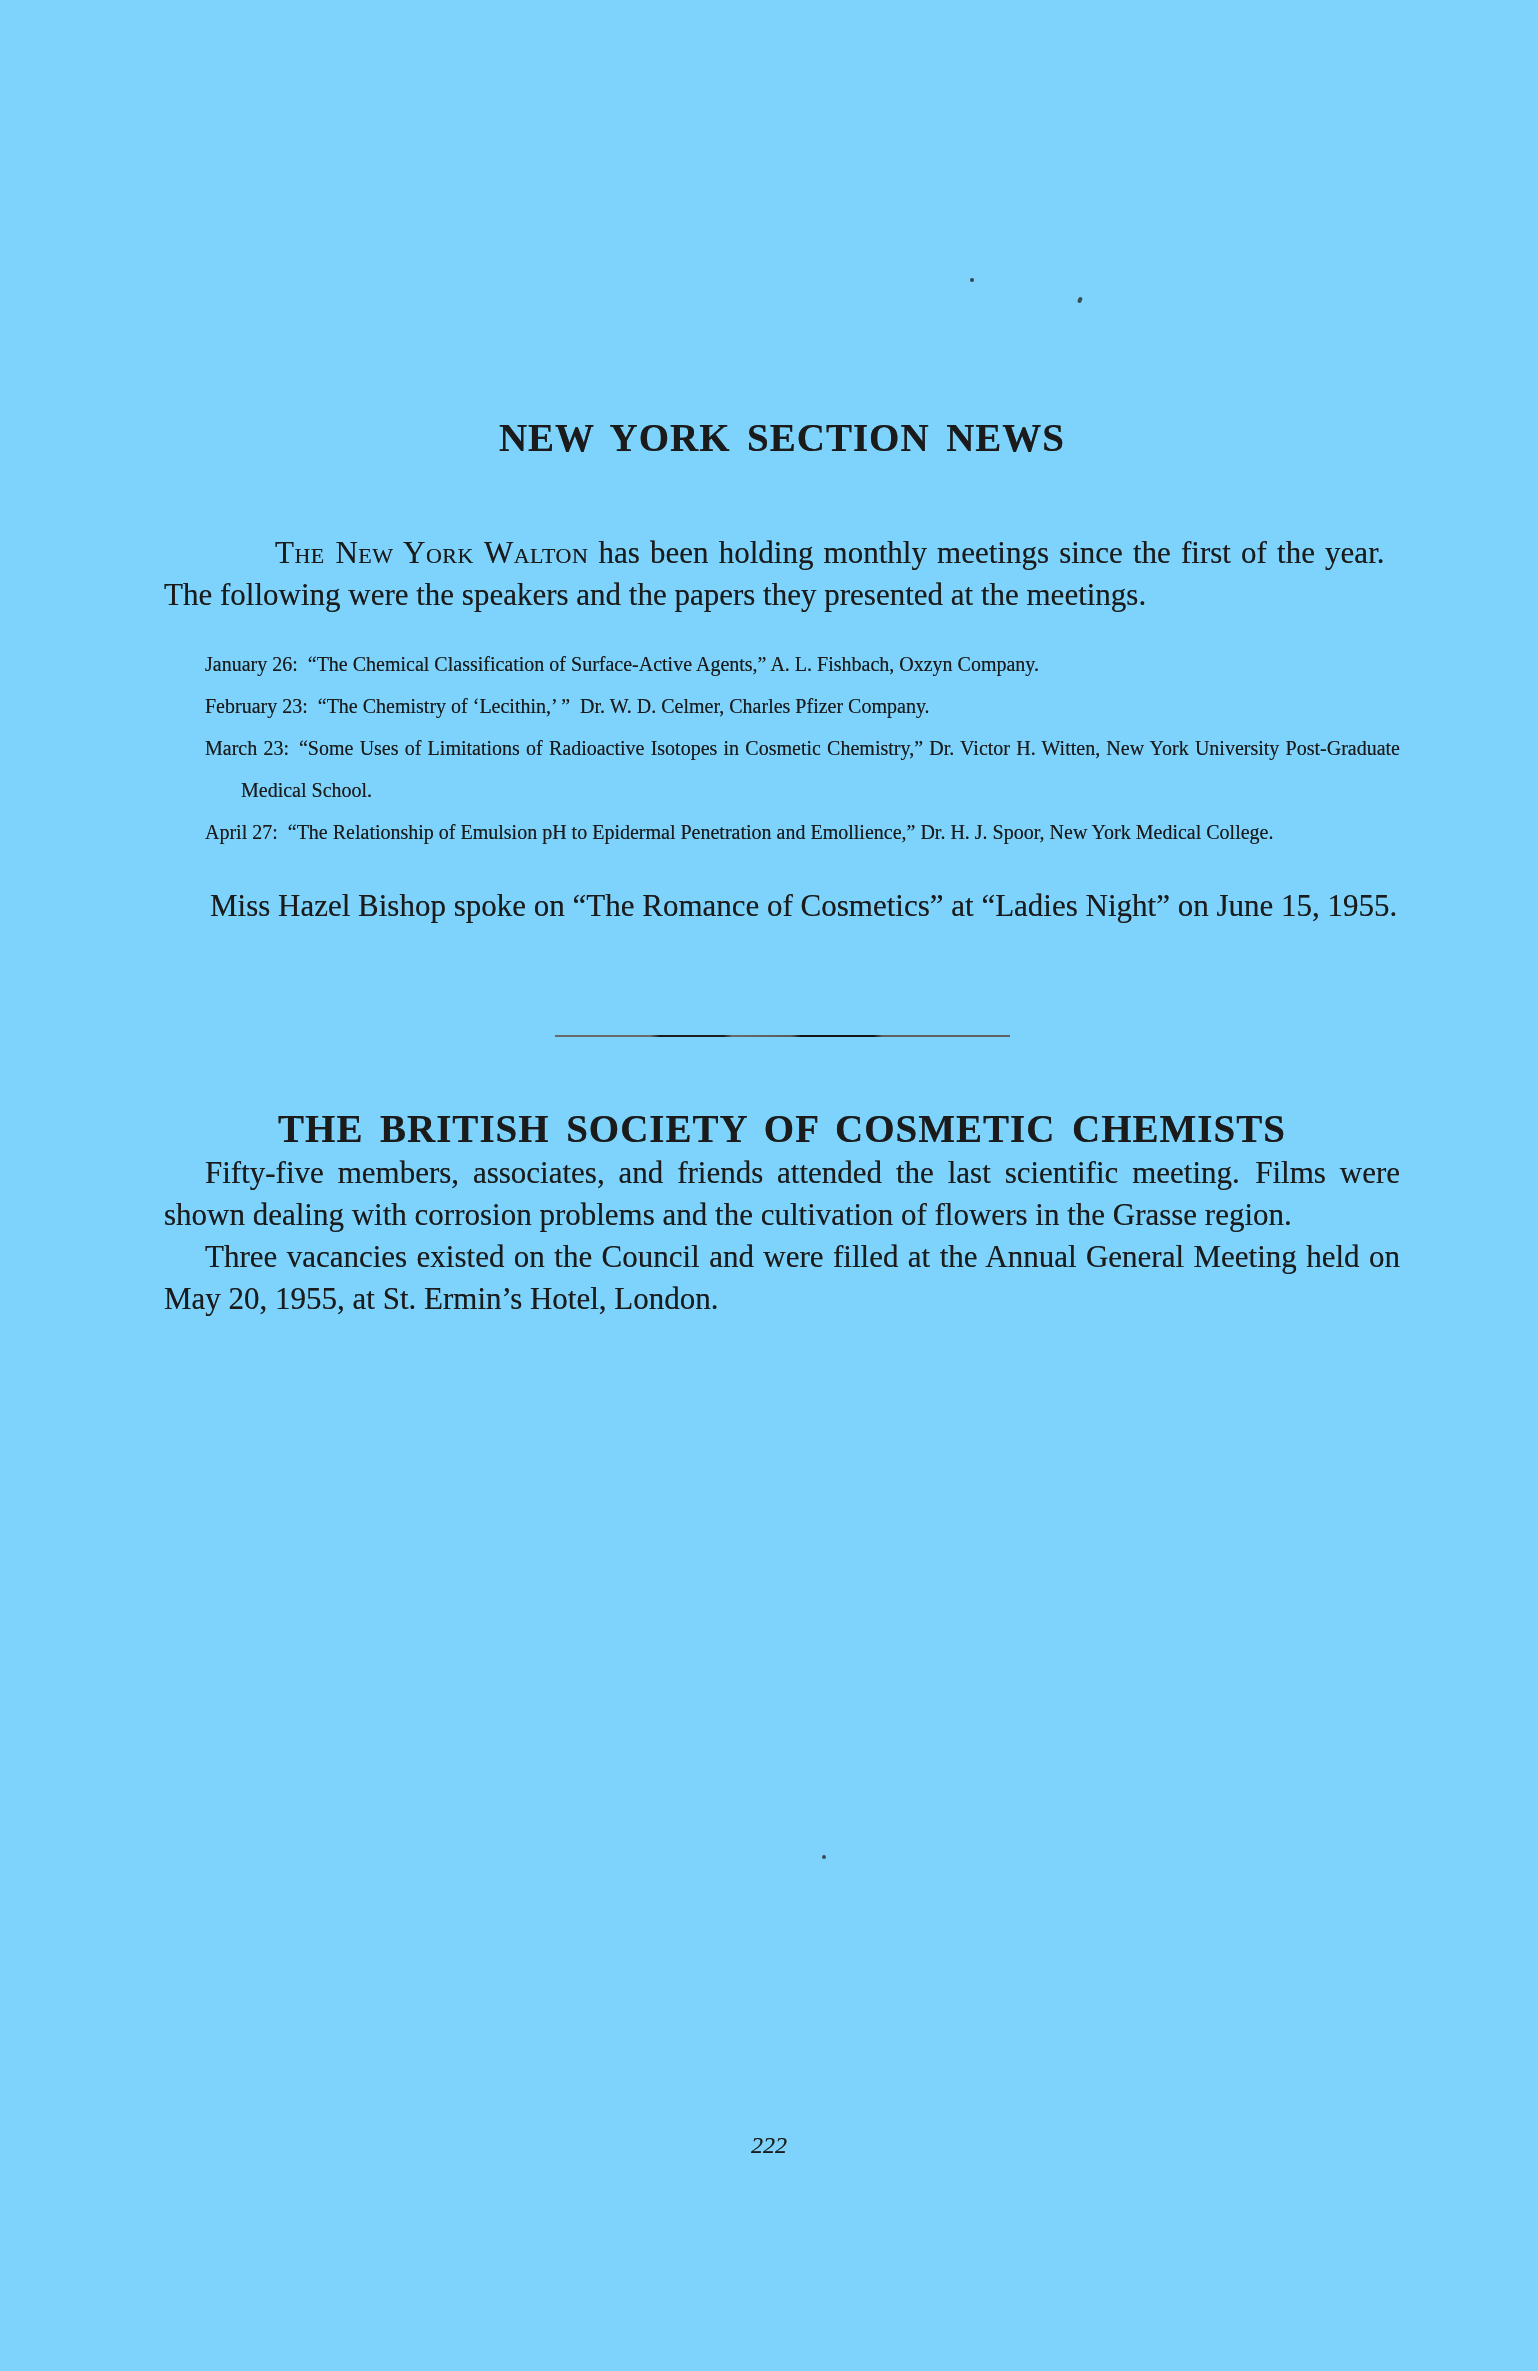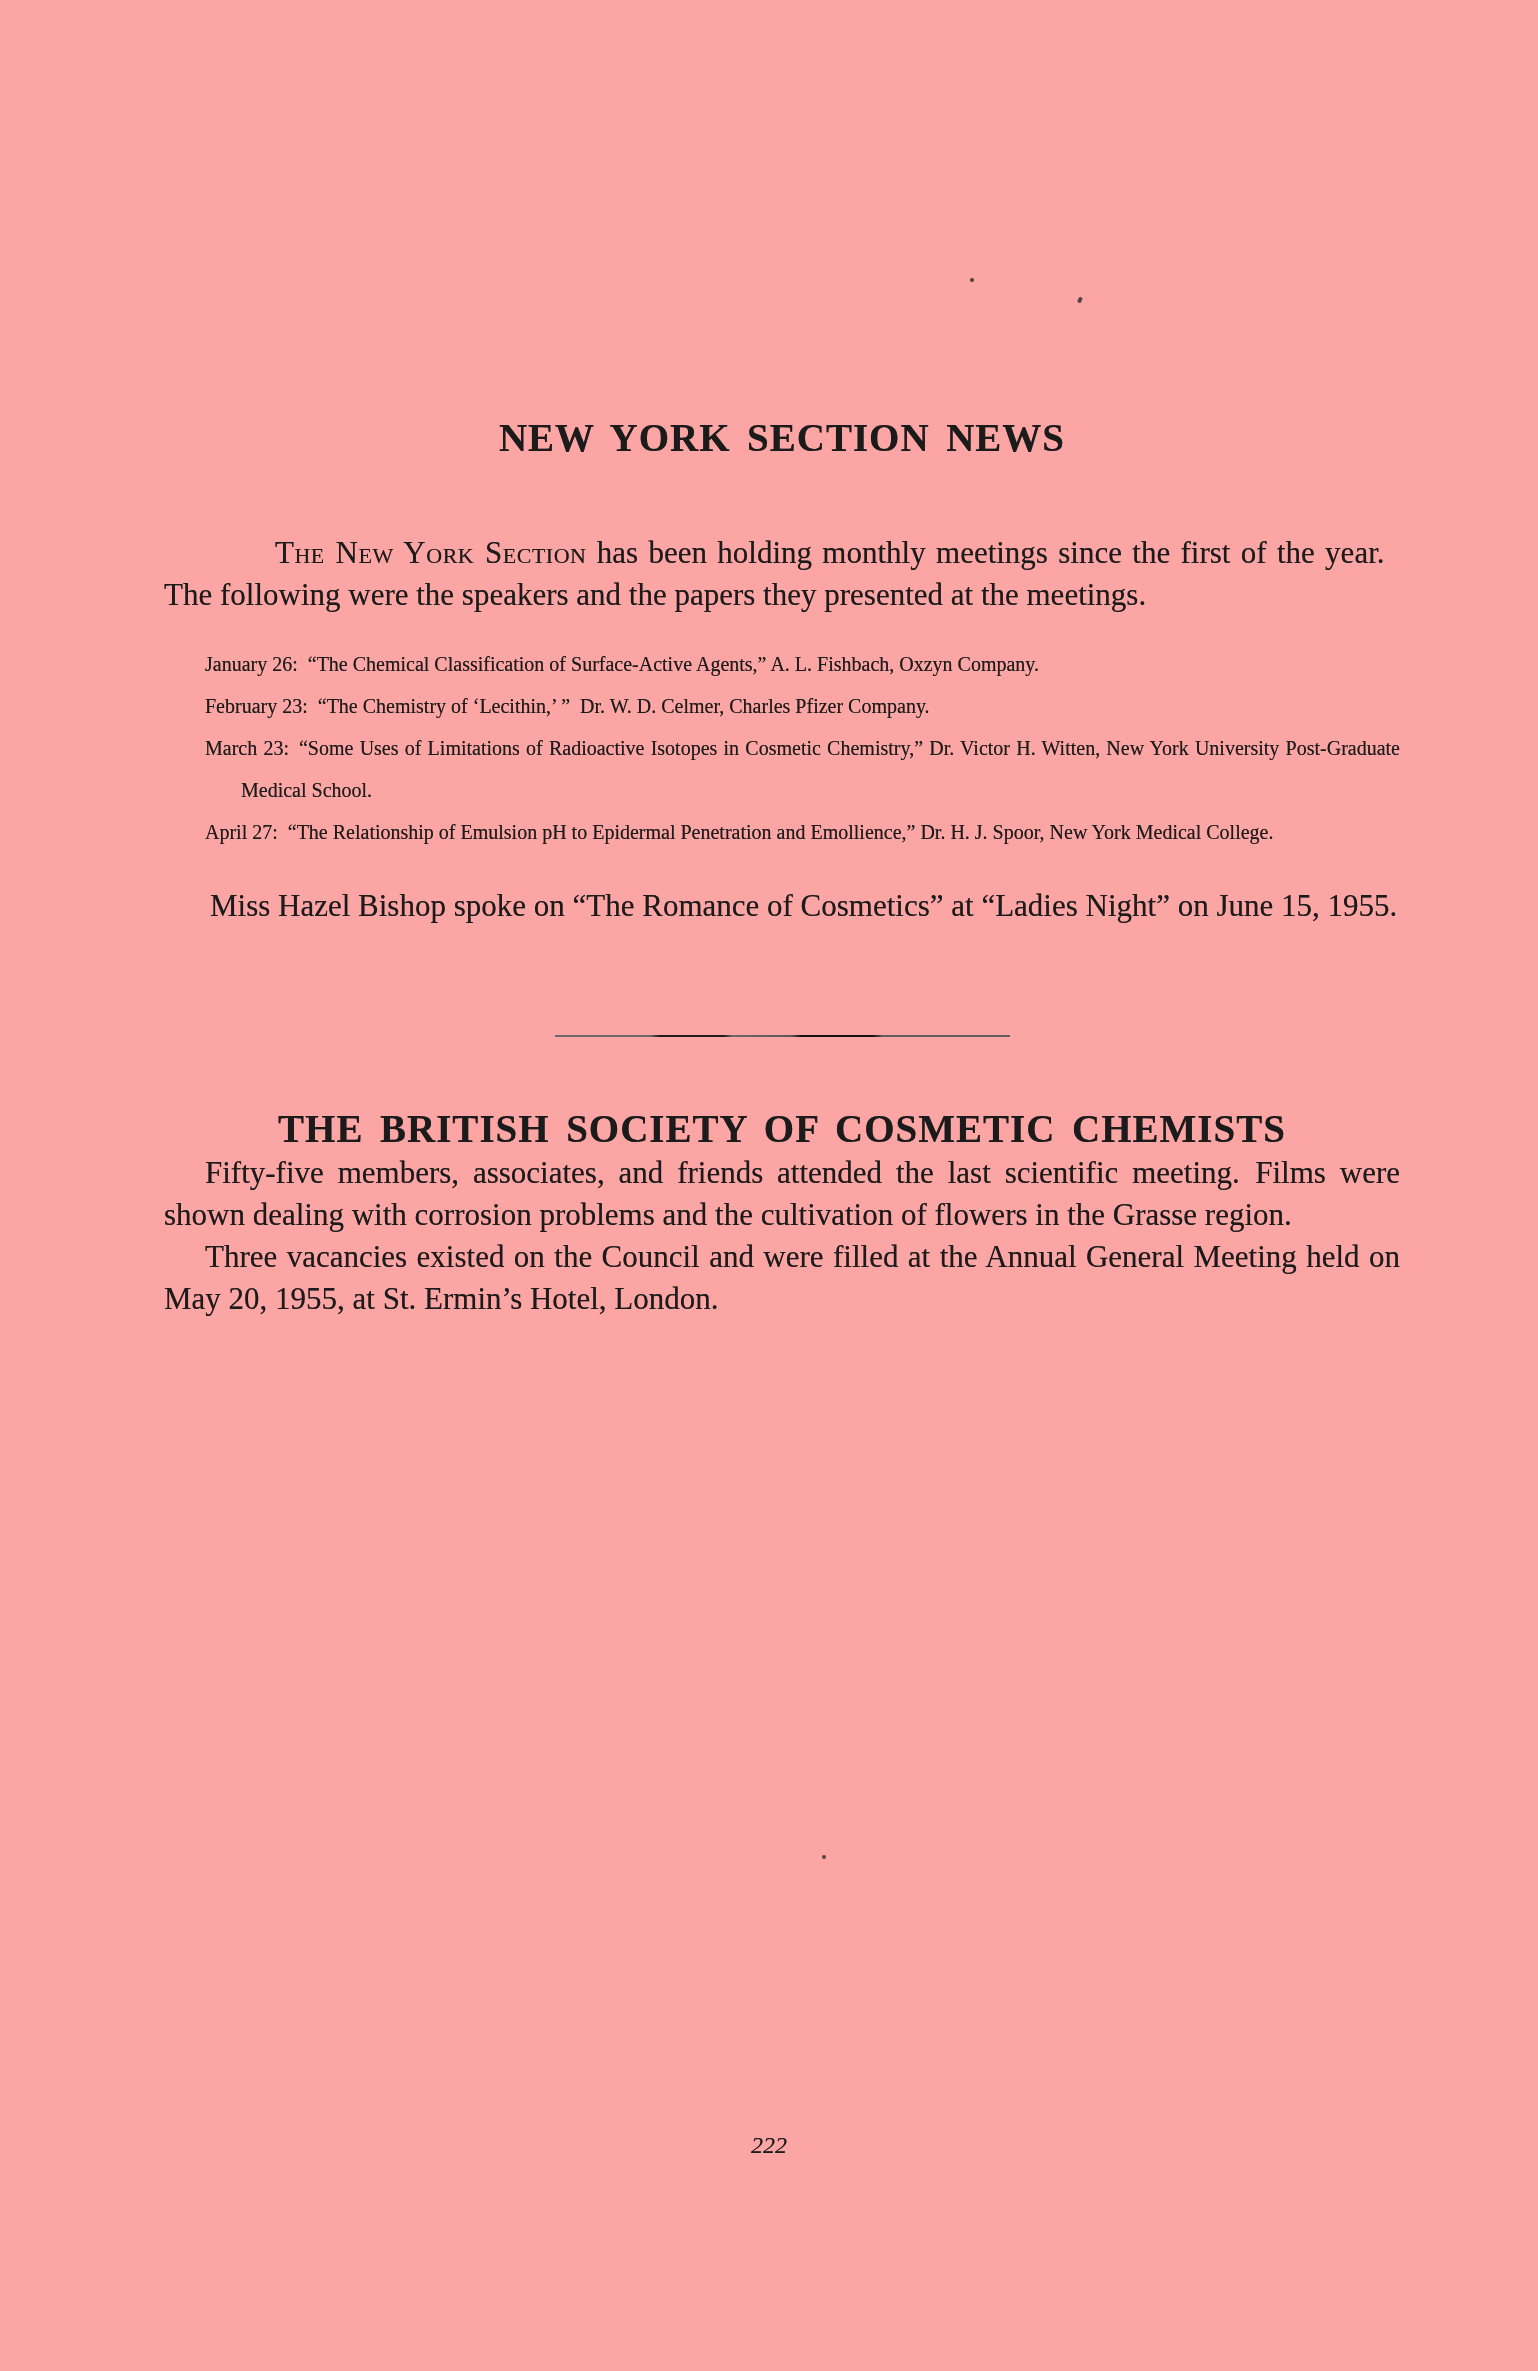--- a/index.html
+++ b/index.html
@@ -6,21 +6,21 @@
   html, body {
     margin: 0;
     padding: 0;
     background: #e8e8e8;
   }
   .page {
     position: relative;
     width: 1538px;
     height: 2371px;
     margin: 0 auto;
-    background: #fca5a5;
+    background: #7dd3fc;
     color: #1b1b1b;
     font-family: "Liberation Serif", serif;
     overflow: hidden;
     text-shadow: 0 0 0.5px rgba(10,10,10,0.55);
   }
   .content {
     margin-left: 164px;
     margin-right: 138px; 
   }
   h1, h2 {
@@ -105,21 +105,21 @@
 </head>
 <body>
 
 <div class="page">
   <main class="content">
 
     <section>
       <h1>NEW YORK SECTION NEWS</h1>
 
       <p class="body intro">
-        <span class="smallcaps">The New York Section</span>
+        <span class="smallcaps">The New York Walton</span>
         <span>has been holding monthly meetings since the first of the year. The following were the speakers and the papers they presented at the meetings.</span>
       </p>
 
       <ul class="meetings">
         <li>January 26: “The Chemical Classification of Surface-Active Agents,” A. L. Fishbach, Oxzyn Company.</li>
         <li>February 23: “The Chemistry of ‘Lecithin,’ ” Dr. W. D. Celmer, Charles Pfizer Company.</li>
         <li>March 23: “Some Uses of Limitations of Radioactive Isotopes in Cosmetic Chemistry,” Dr. Victor H. Witten, New York University Post-Graduate Medical School.</li>
         <li>April 27: “The Relationship of Emulsion pH to Epidermal Penetration and Emollience,” Dr. H. J. Spoor, New York Medical College.</li>
       </ul>
 

